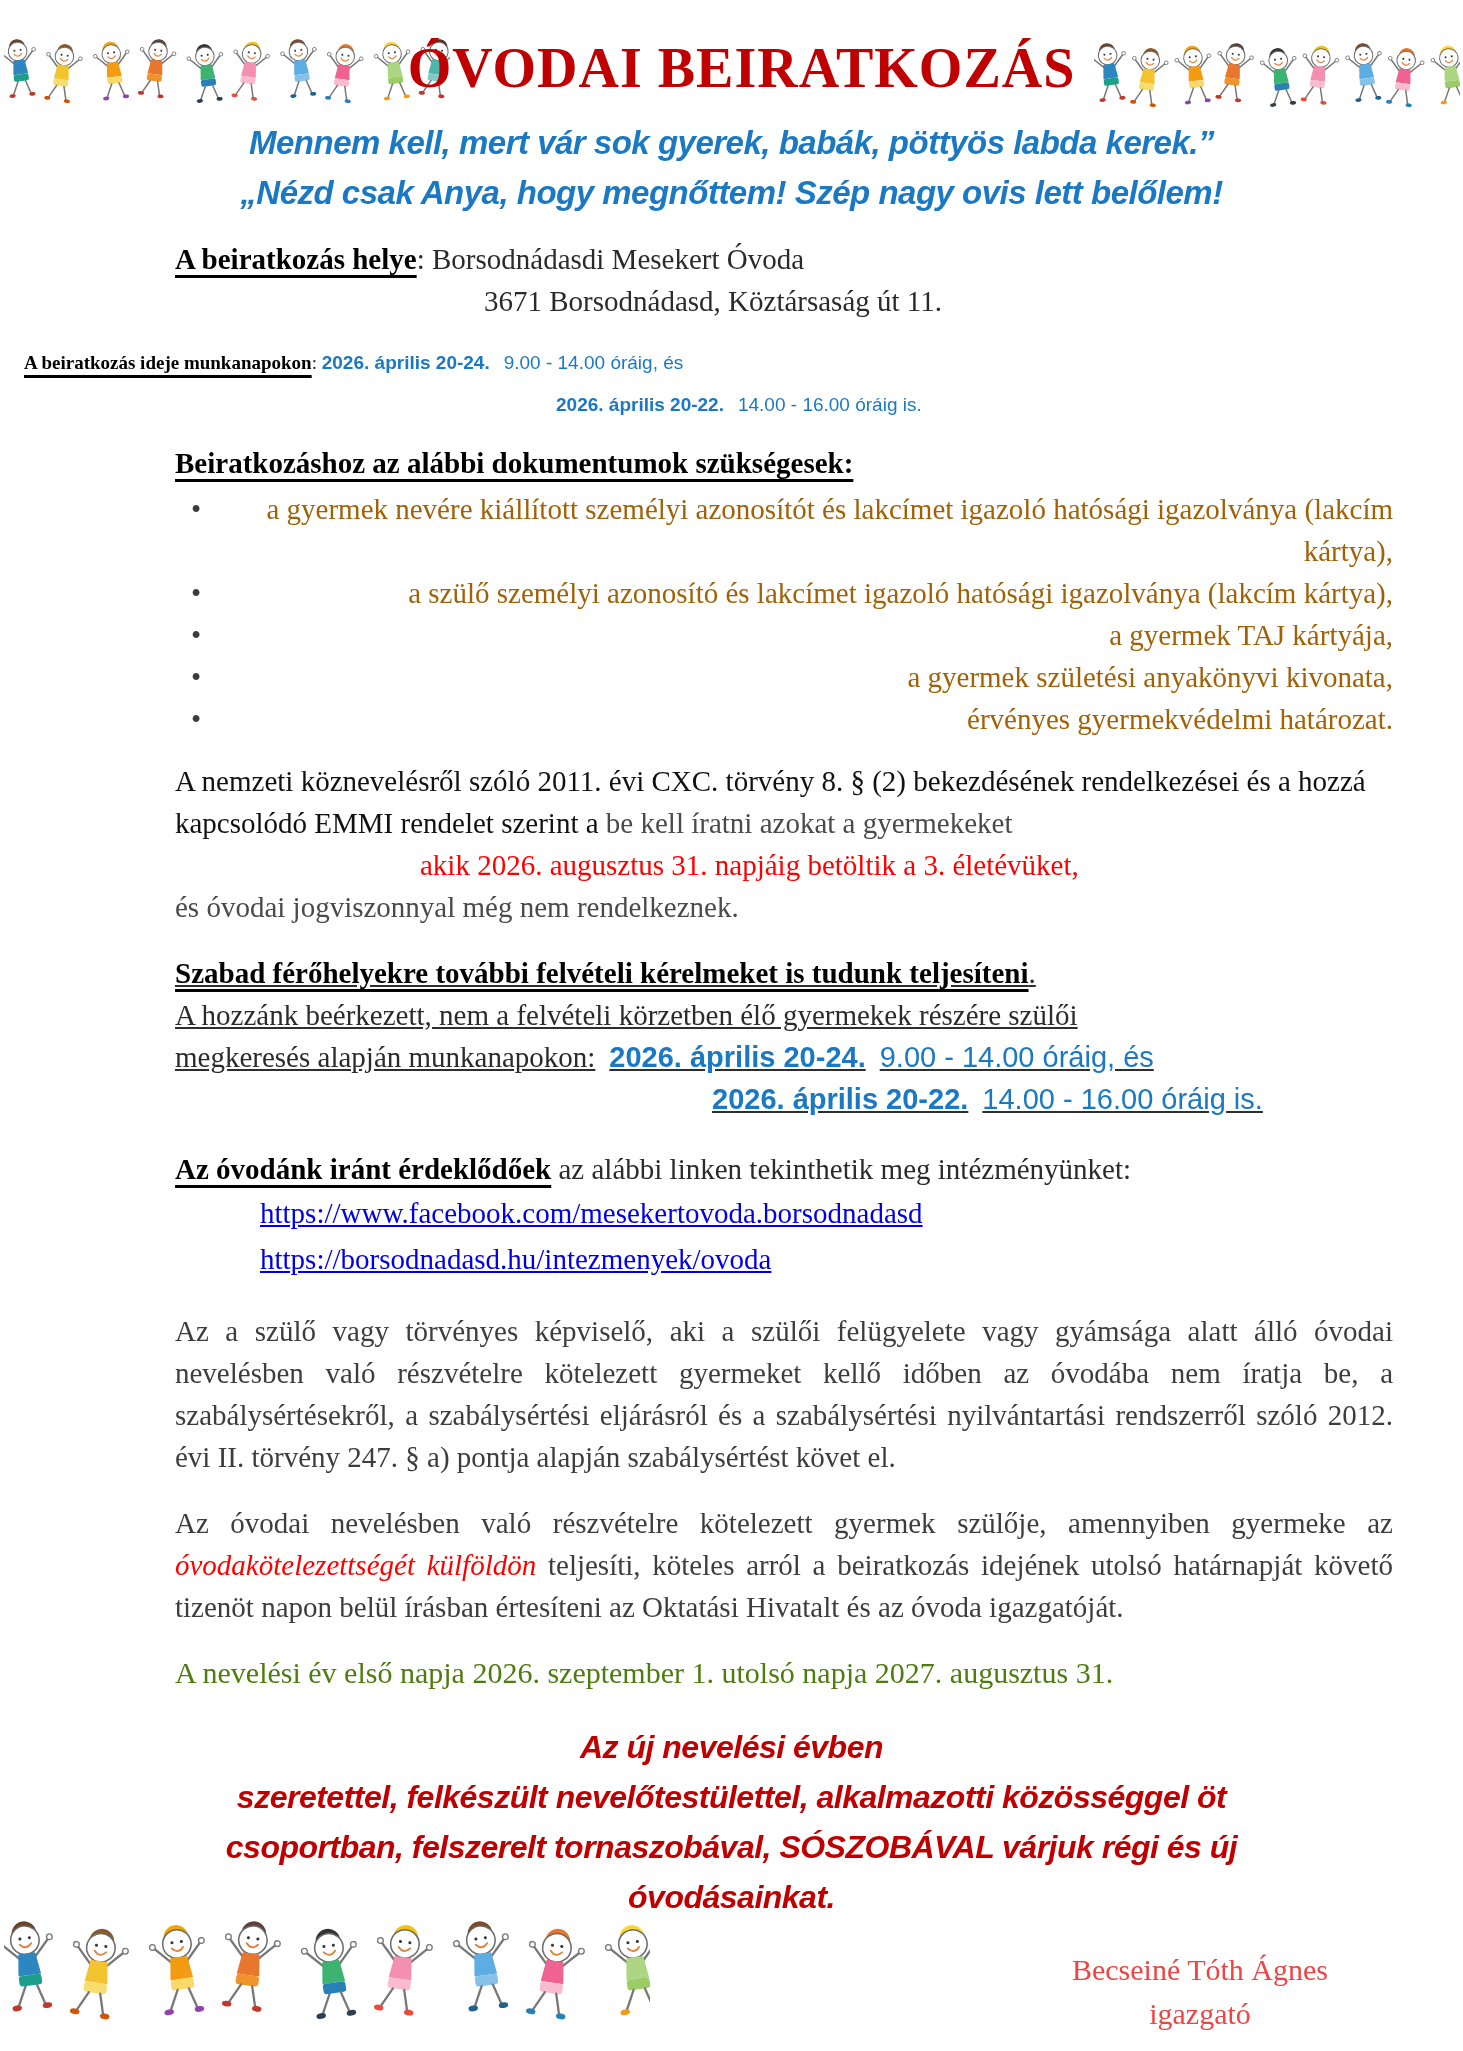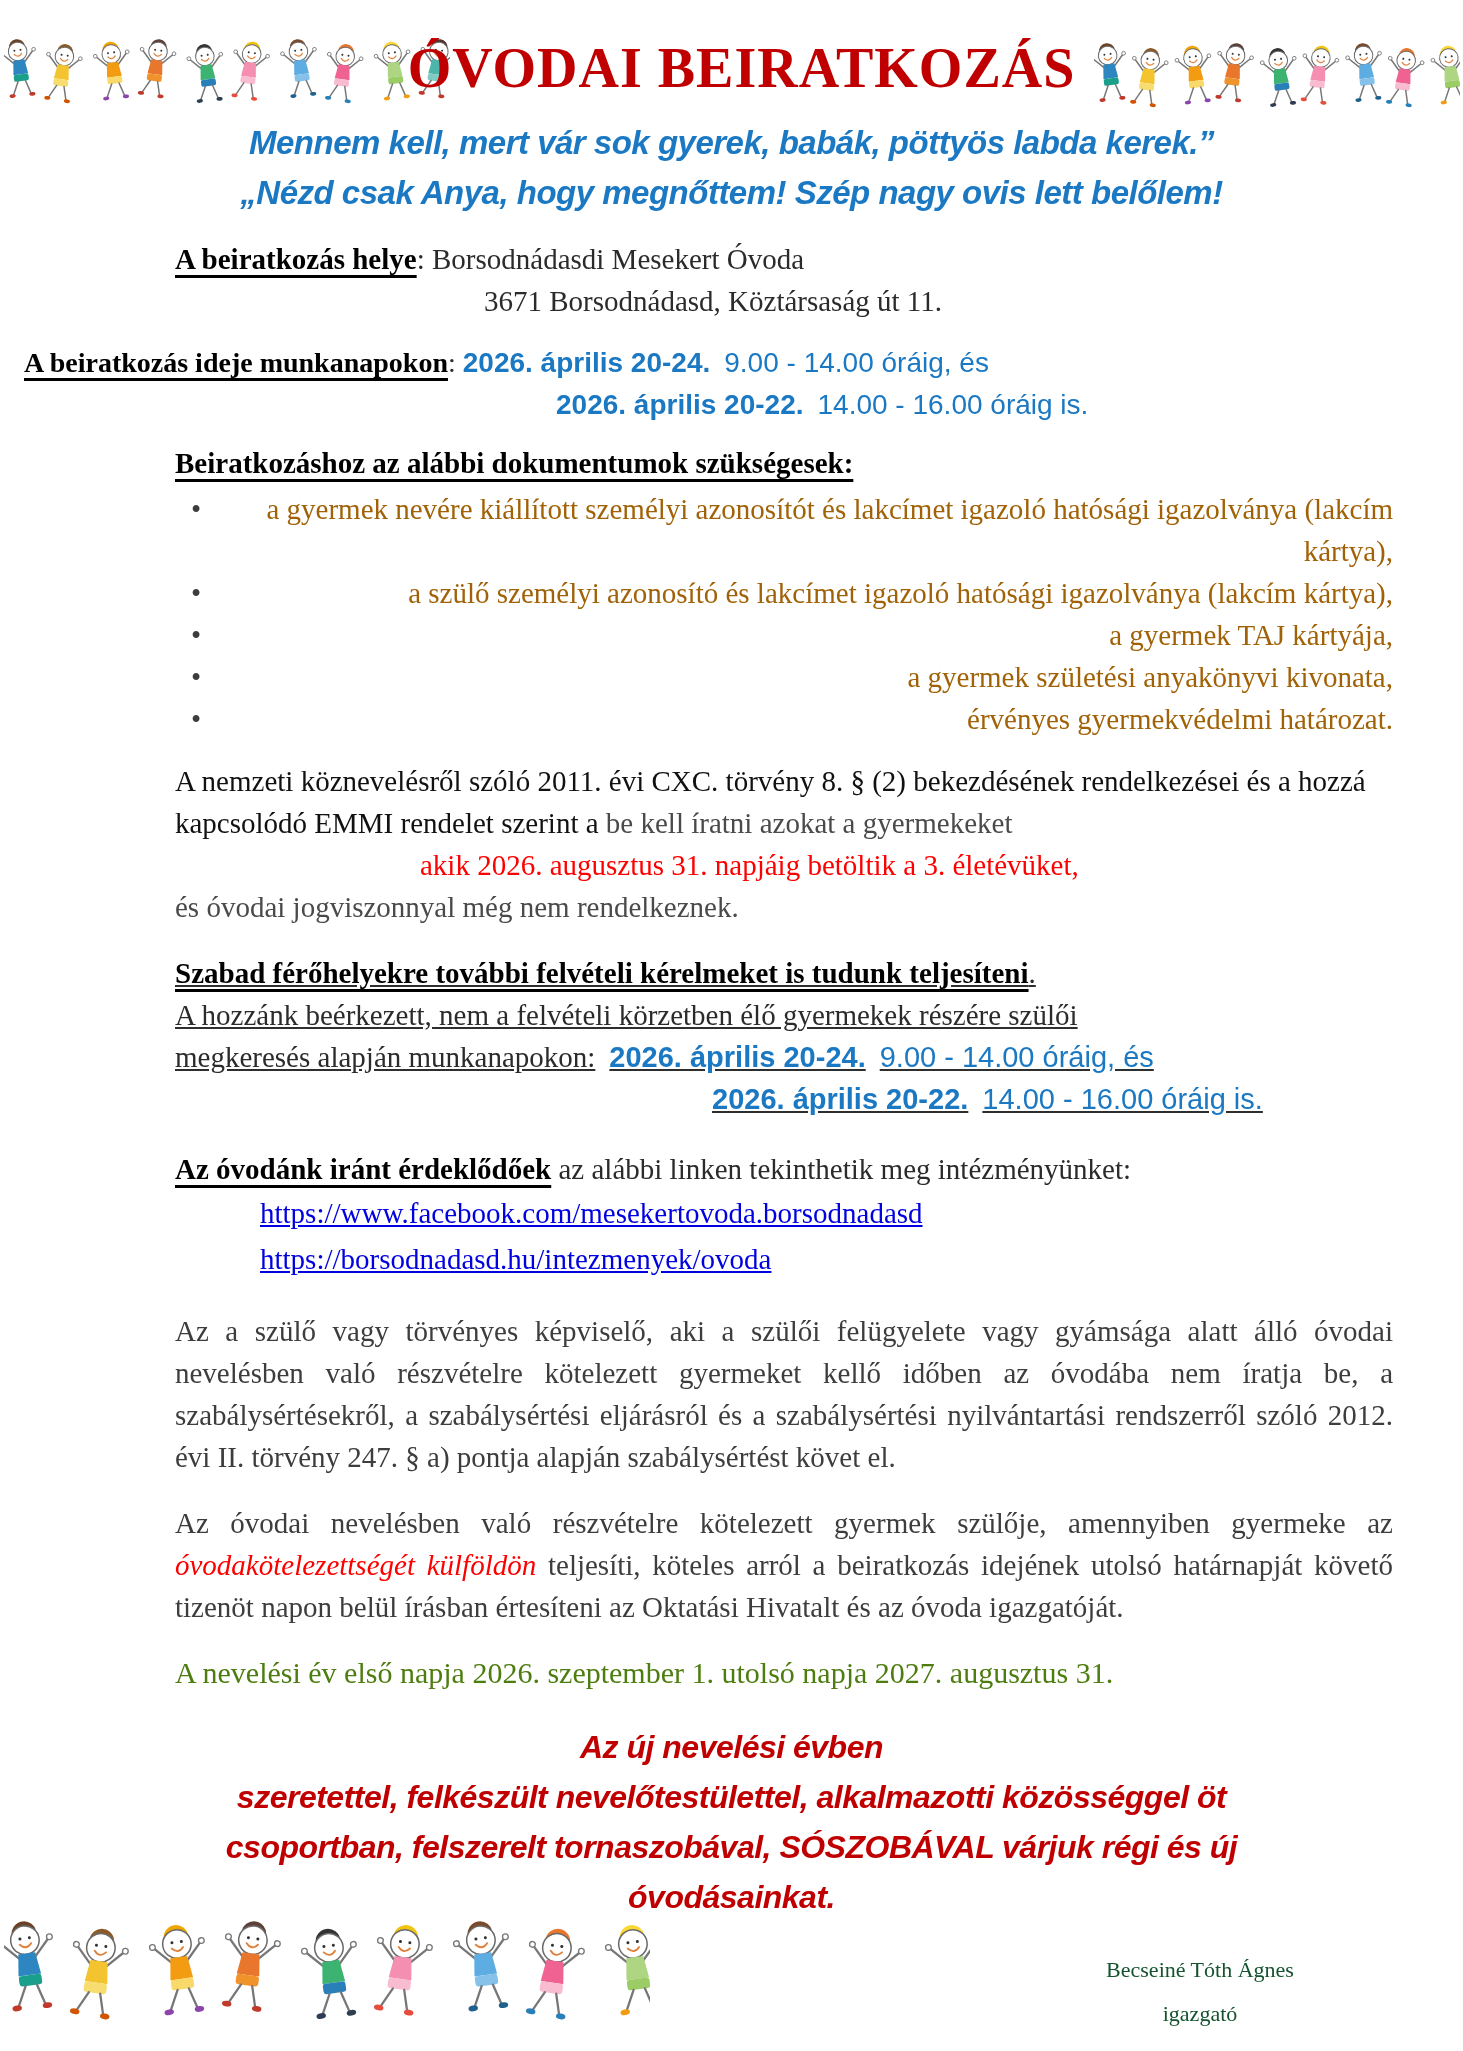--- a/index.html
+++ b/index.html
@@ -17,21 +17,21 @@
   .intro{text-align:center;font-size:29px;line-height:39px;color:#2b2b2b;margin-bottom:18px;}
 
   .block{padding-left:175px;padding-right:70px;font-size:29px;line-height:42px;}
   .h-bold{font-weight:bold;color:#000;text-decoration:underline;text-decoration-thickness:3px;text-underline-offset:6px;}
   .plain{color:#2b2b2b;}
   .gray{color:#4a4a4a;}
 
   .loc{margin-bottom:20px;}
   .loc-address{padding-left:309px;}
 
-  .sched{margin-bottom:16px;font-size:28px;padding-left:24px;}
+  .sched{margin-bottom:16px;font-size:19px;padding-left:24px;}
   .sans-blue-b{font-family:"Liberation Sans",sans-serif;font-weight:bold;color:var(--accent-blue);}
   .sans-blue{font-family:"Liberation Sans",sans-serif;color:var(--accent-blue);}
   .gap-l{margin-left:14px;}
   .sched-line2{padding-left:532px;}
 
   .docs{margin-bottom:20px;}
   .docs ul{margin:4px 0 0 0;padding:0;list-style:none;}
   .docs li{position:relative;padding-left:60px;color:#a16207;line-height:42px;text-align:right;}
   .docs li::before{content:"\2022";position:absolute;left:16px;top:0;color:#3d3d3d;}
 
@@ -49,21 +49,21 @@
   .abroad{text-align:justify;margin-bottom:24px;color:#3d3d3d;}
   .red-italic{color:var(--bright-red);font-style:italic;}
 
   .year{margin-bottom:28px;font-size:30px;color:#4d7c0f;}
 
   .closing{text-align:center;font-family:"Liberation Sans",sans-serif;
            font-style:italic;font-weight:bold;font-size:32px;line-height:50px;
            color:var(--closing-red);letter-spacing:-0.5px;}
 
   .signature{position:absolute;left:1020px;top:1948px;width:360px;text-align:center;
-             font-size:22px;line-height:44px;color:#14532d;z-index:3;}
+             font-size:30px;line-height:44px;color:#ef4444;z-index:3;}
 
   
   .clip{position:absolute;z-index:1;}
   .clip-tl{left:4px;top:8px;width:446px;height:118px;}
   .clip-tr{left:1094px;top:8px;width:366px;height:122px;}
   .clip-bl{left:4px;top:1872px;width:646px;height:178px;}
   .clip svg{display:block;width:100%;height:100%;}
 </style>
 </head>
 <body>

